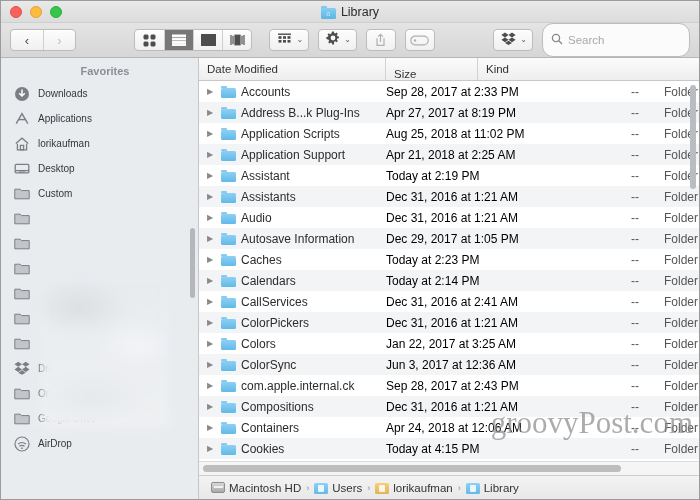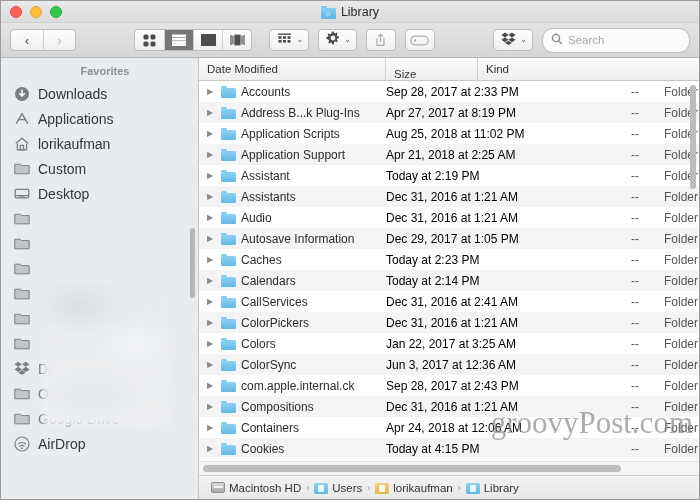--- a/index.html
+++ b/index.html
@@ -84,21 +84,21 @@
   .views .seg + .seg { border-left: 1px solid #cfcfcf; }
   .views .seg.active { background: #777777; border-radius: 0; }
   .views .seg.active svg { fill: #ffffff; stroke: #ffffff; }
   .views svg { fill: #4d4d4d; stroke: #4d4d4d; }
 
   .menu-btn { padding: 0 5px 0 7px; gap: 4px; }
   .icon-btn { width: 30px; justify-content: center; }
   .caret { font-size: 8px; color: #5a5a5a; line-height: 1; }
 
   #search {
-    width: 148px; height: 25px;
+    width: 148px; height: 34px;
     background: #fbfbfb; border: 1px solid #bdbdbd; border-radius: 11px;
     display: flex; align-items: center; padding: 0 8px; gap: 5px;
   }
   #search .ph { font-size: 11.5px; color: #a8a8a8; }
 
   .sp { width: 9px; flex: 0 0 9px; }
   .sp-lg { width: 17px; flex: 0 0 17px; }
   .spacer { flex: 1 1 auto; }
 
   
@@ -112,21 +112,21 @@
     position: relative;
     overflow: hidden;
   }
   .sb-header {
     font-size: 11px; color: #8b8f94; font-weight: bold;
     padding: 7px 0 4px 11px;
     text-align: center;
   }
   .sb-item {
     height: 25px; display: flex; align-items: center; gap: 7px;
-    padding-left: 13px; font-size: 14px; color: #33373b; text-align: center;
+    padding-left: 13px; font-size: 10px; color: #33373b; text-align: center;
   }
   .sb-icon { width: 17px; height: 16px; flex: 0 0 17px; position: relative; }
   .sb-icon svg { display: block; }
   .blur-item .sb-label { visibility: hidden; }
 
   #sb-blur {
     position: absolute; left: 40px; top: 218px;
     width: 128px; height: 152px;
     background:
       radial-gradient(ellipse 70px 40px at 30% 20%, #dcdfe2 0%, rgba(220,223,226,0) 70%),
@@ -394,36 +394,36 @@
               <path d="M1.8 7.4 8 2.2l6.2 5.2"></path>
               <path d="M3.4 7.8v6h9.2v-6"></path>
               <rect x="6.4" y="9.4" width="3.2" height="4.4"></rect>
             </svg>
         </span>
         <span class="sb-label">lorikaufman</span>
       </div>
 
       <div class="sb-item">
         <span class="sb-icon">
-          <svg width="16" height="14" viewBox="0 0 16 14" fill="#c2c6ca" stroke="#7b7f84" stroke-width="1">
-              <path d="M0.8 3.2h5.4l1.2 1.4h7.8v8.2H0.8z"></path>
-            </svg>
-        </span>
-        <span class="sb-label">Custom</span>
-      </div>
-
-      <div class="sb-item">
-        <span class="sb-icon">
           <svg width="16" height="16" viewBox="0 0 16 16" fill="none" stroke="#7b7f84" stroke-width="1.3">
               <rect x="1.2" y="3.4" width="13.6" height="8.4" rx="1"></rect>
               <line x1="1.2" y1="9.6" x2="14.8" y2="9.6"></line>
               <line x1="5" y1="11" x2="11" y2="11" stroke-width="1"></line>
             </svg>
         </span>
         <span class="sb-label">Desktop</span>
+      </div>
+
+      <div class="sb-item">
+        <span class="sb-icon">
+          <svg width="16" height="14" viewBox="0 0 16 14" fill="#c2c6ca" stroke="#7b7f84" stroke-width="1">
+              <path d="M0.8 3.2h5.4l1.2 1.4h7.8v8.2H0.8z"></path>
+            </svg>
+        </span>
+        <span class="sb-label">Custom</span>
       </div>
 
       <div class="sb-item blur-item">
         <span class="sb-icon">
           <svg width="16" height="14" viewBox="0 0 16 14" fill="#c2c6ca" stroke="#7b7f84" stroke-width="1">
               <path d="M0.8 3.2h5.4l1.2 1.4h7.8v8.2H0.8z"></path>
             </svg>
         </span>
         <span class="sb-label"></span>
       </div>

